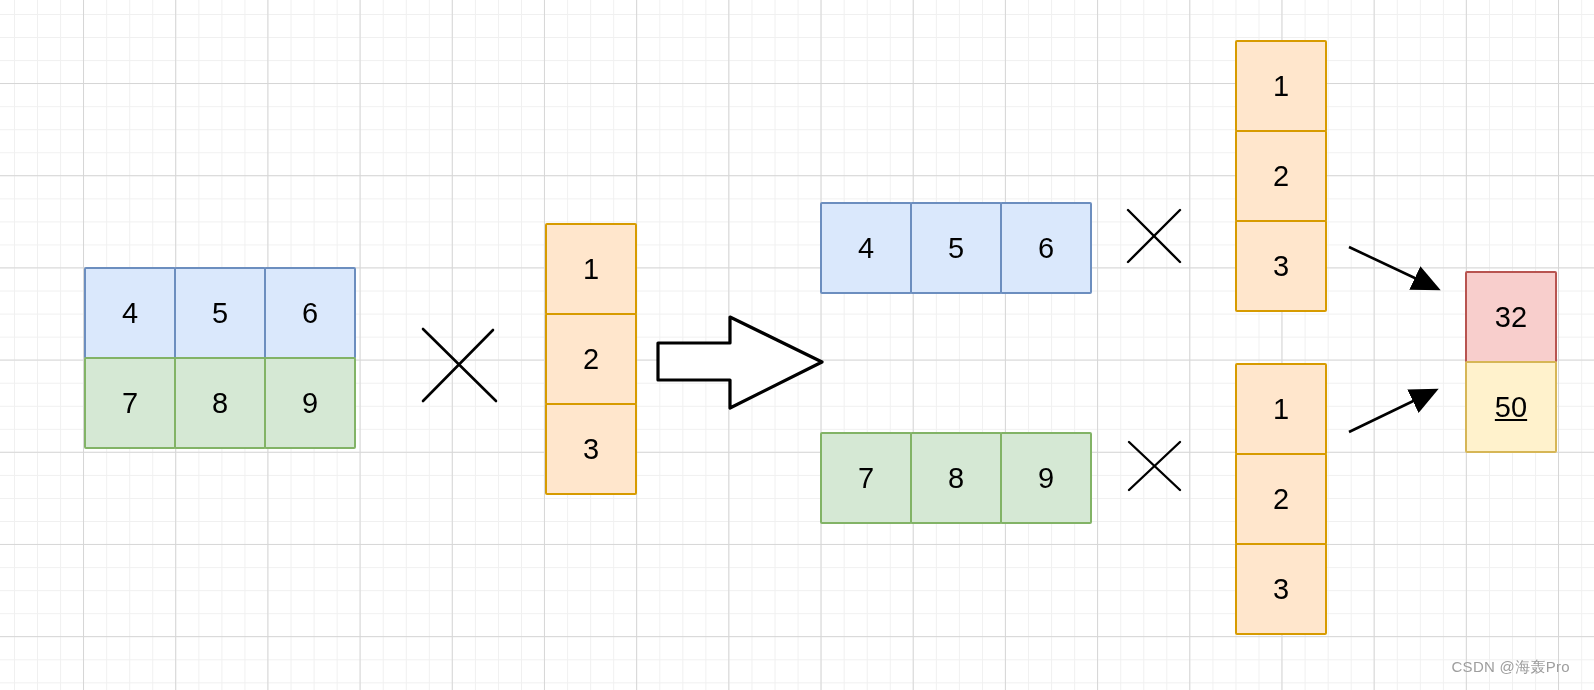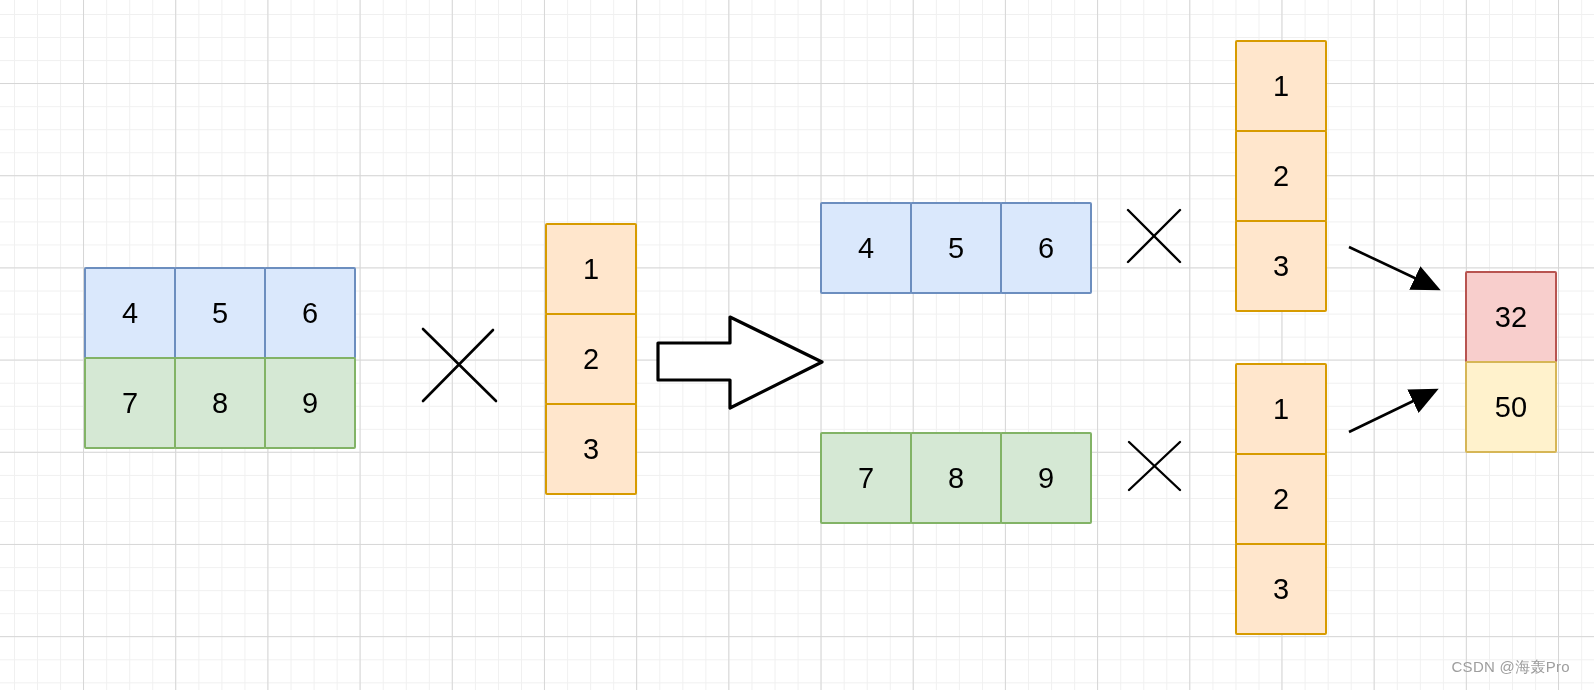--- a/index.html
+++ b/index.html
@@ -21,21 +21,21 @@
     width:92px;height:92px;box-sizing:border-box;border:2px solid #000;
     display:flex;align-items:center;justify-content:center;
     font-size:29px;color:#000;border-radius:2px;
   }
   .hrow .cell + .cell{margin-left:-2px;}
   .vcol .cell + .cell{margin-top:-2px;}
   .blue  .cell{background:#dae8fc;border-color:#6c8ebf;}
   .green .cell{background:#d5e8d4;border-color:#82b366;}
   .orange .cell{background:#ffe6cc;border-color:#d79b00;}
   .cell.red{background:#f8cecc;border-color:#b85450;}
-  .cell.yellow{background:#fff2cc;border-color:#d6b656;}
+  .cell.yellow{background:#fff2cc;border-color:#d6b656;text-decoration:underline;}
   .stack > .row2{margin-top:-2px;}
   .watermark{color:#9e9e9e;font-size:15px;letter-spacing:.3px;}
   svg{display:block;overflow:visible;}
 </style>
 </head>
 <body>
 
 <div id="canvas">
 
   <div class="abs stack" style="left:84px;top:267px">

